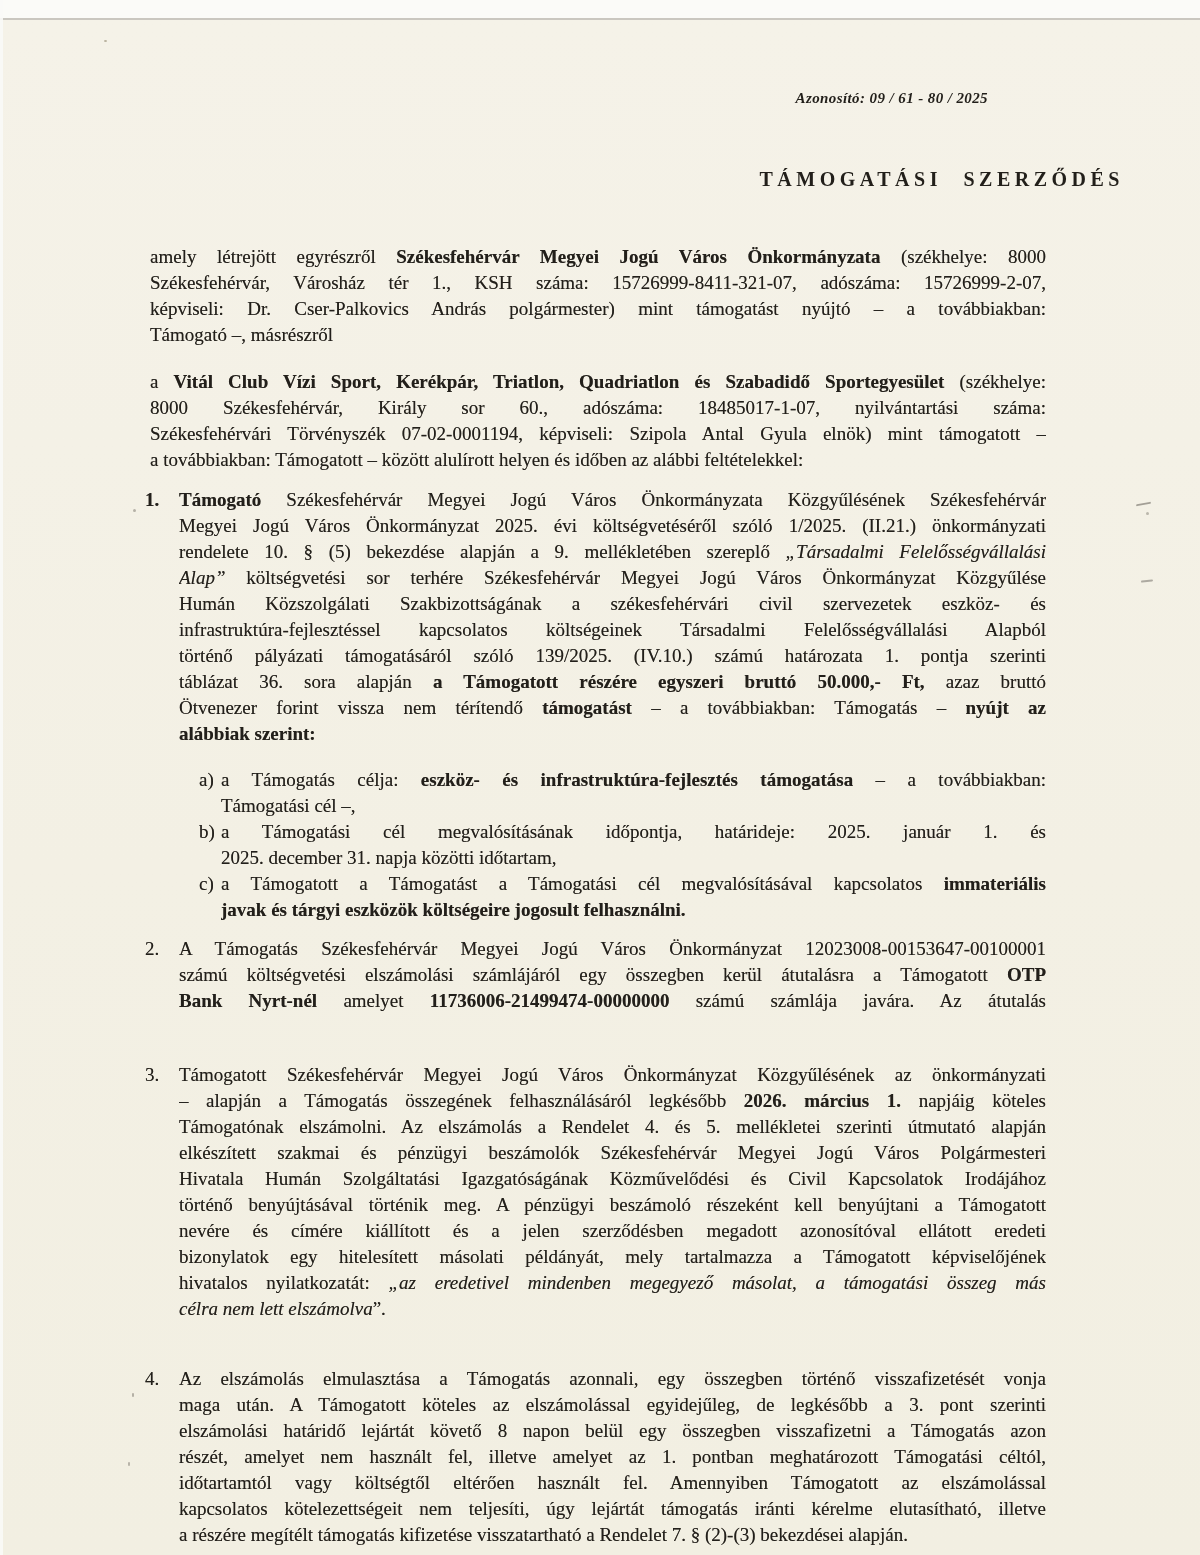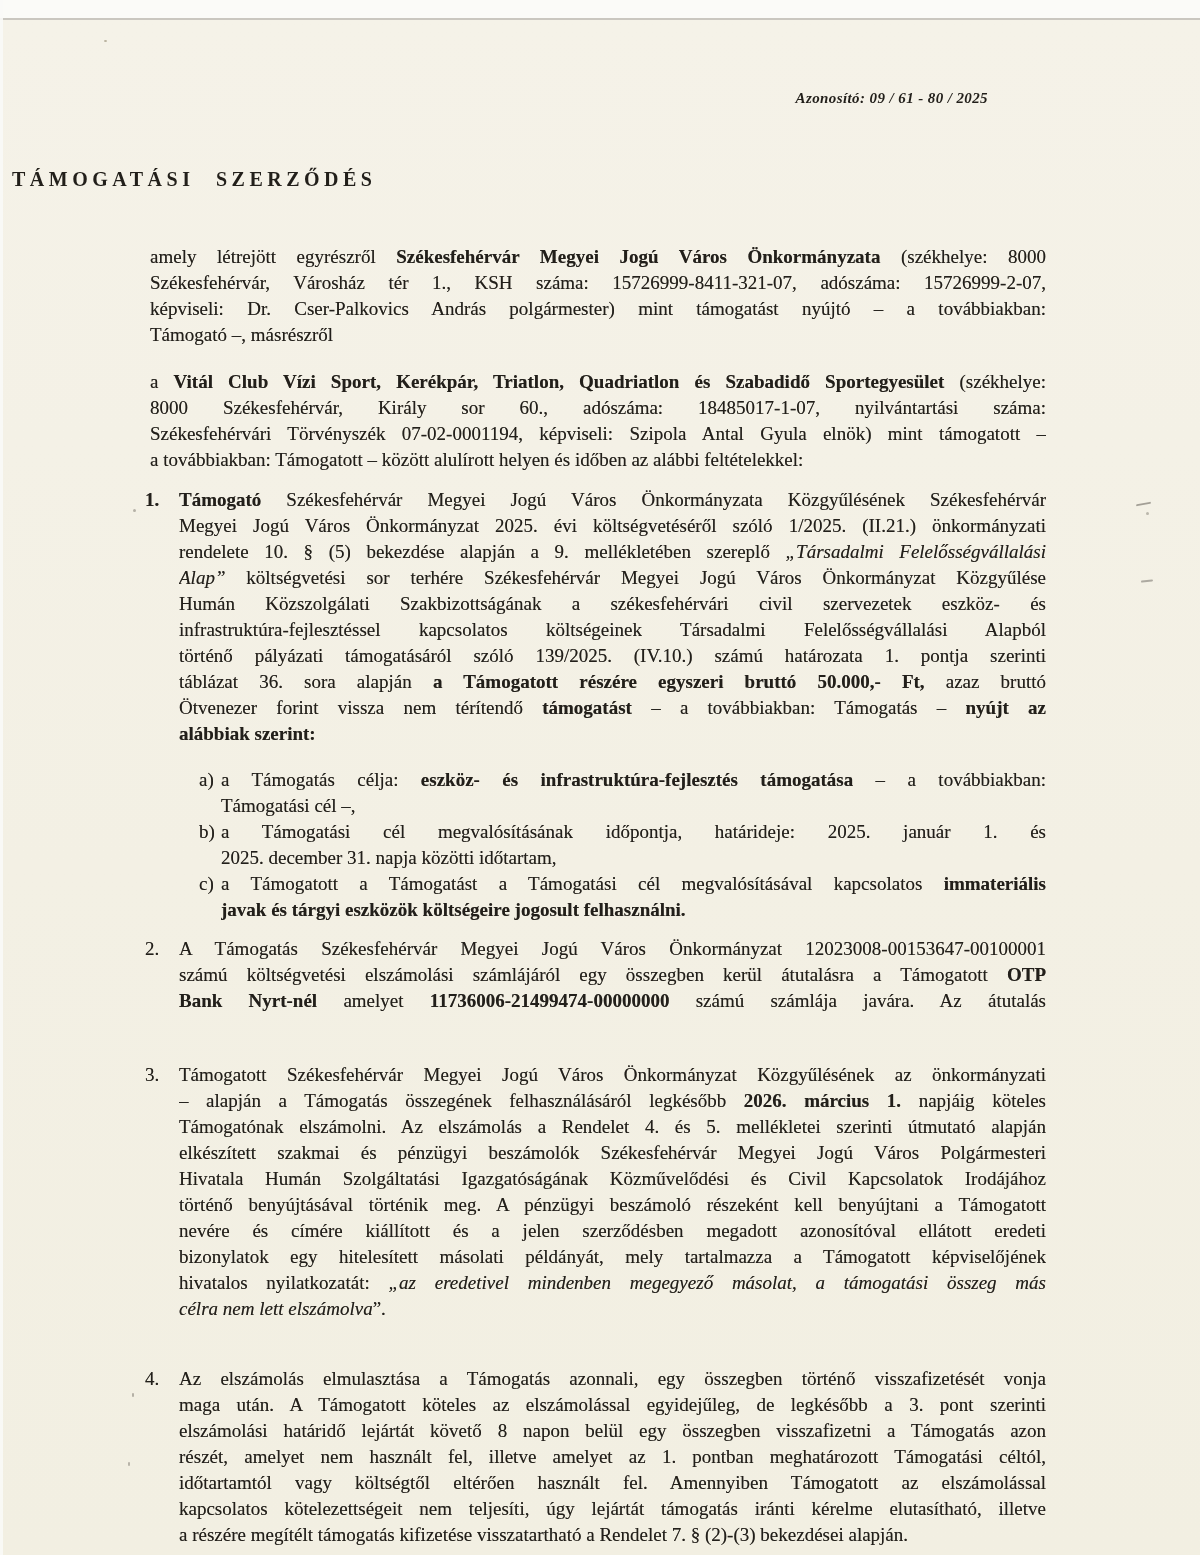--- a/index.html
+++ b/index.html
@@ -16,21 +16,21 @@
   .left-edge{
     position:absolute;left:0;top:0;width:3px;height:1555px;
     background:#fafaf7;opacity:.9;
   }
   .id-line{
     position:absolute;top:90px;left:600px;width:388px;
     text-align:right;font-size:15px;font-weight:bold;font-style:italic;
     color:#221f1a;letter-spacing:.4px;
   }
   .doc-title{
-    position:absolute;top:168px;left:12px;width:1124px;text-align:left;
+    position:absolute;top:168px;left:0;width:1124px;text-align:right;
     font-size:20px;font-weight:bold;color:#221f1a;
     letter-spacing:4.5px;word-spacing:12px;
   }
   .block{
     position:absolute;color:#221f1a;font-size:19px;
     text-shadow:0 0 .4px rgba(34,31,26,.55);
   }
   .jline{
     text-align:justify;text-align-last:justify;
     height:26px;line-height:26px;overflow:hidden;

